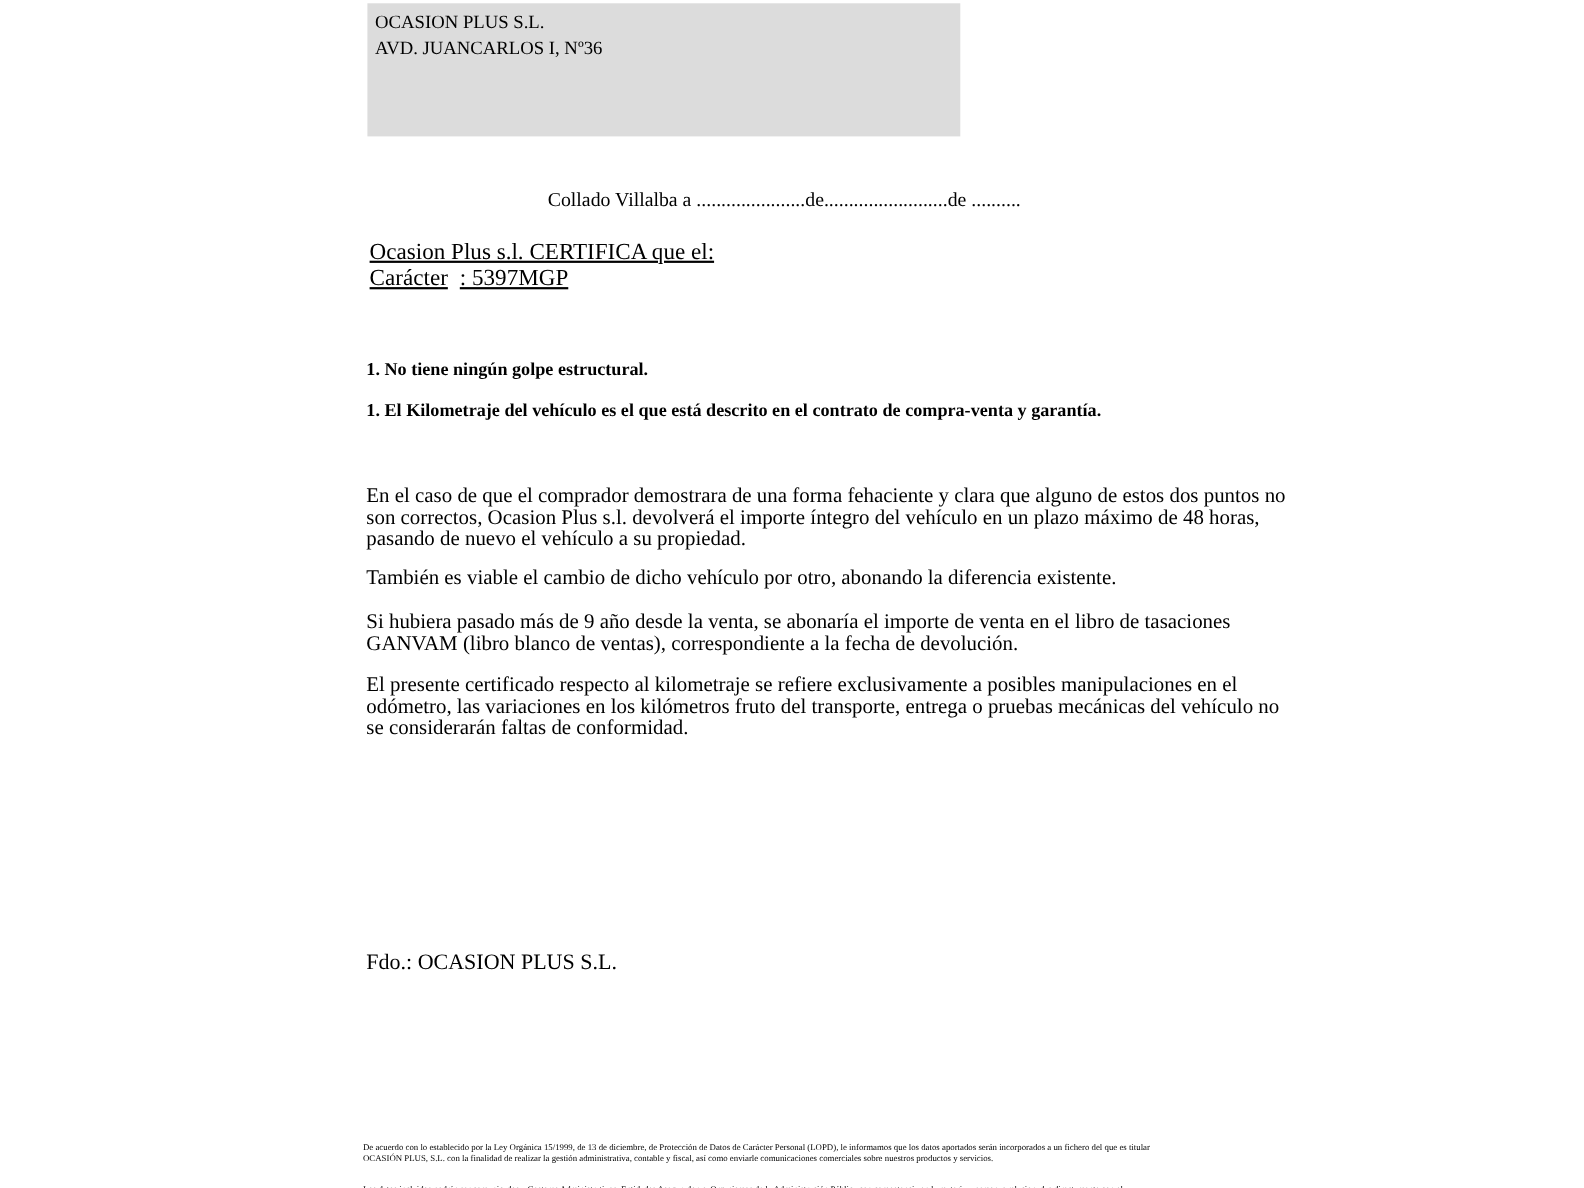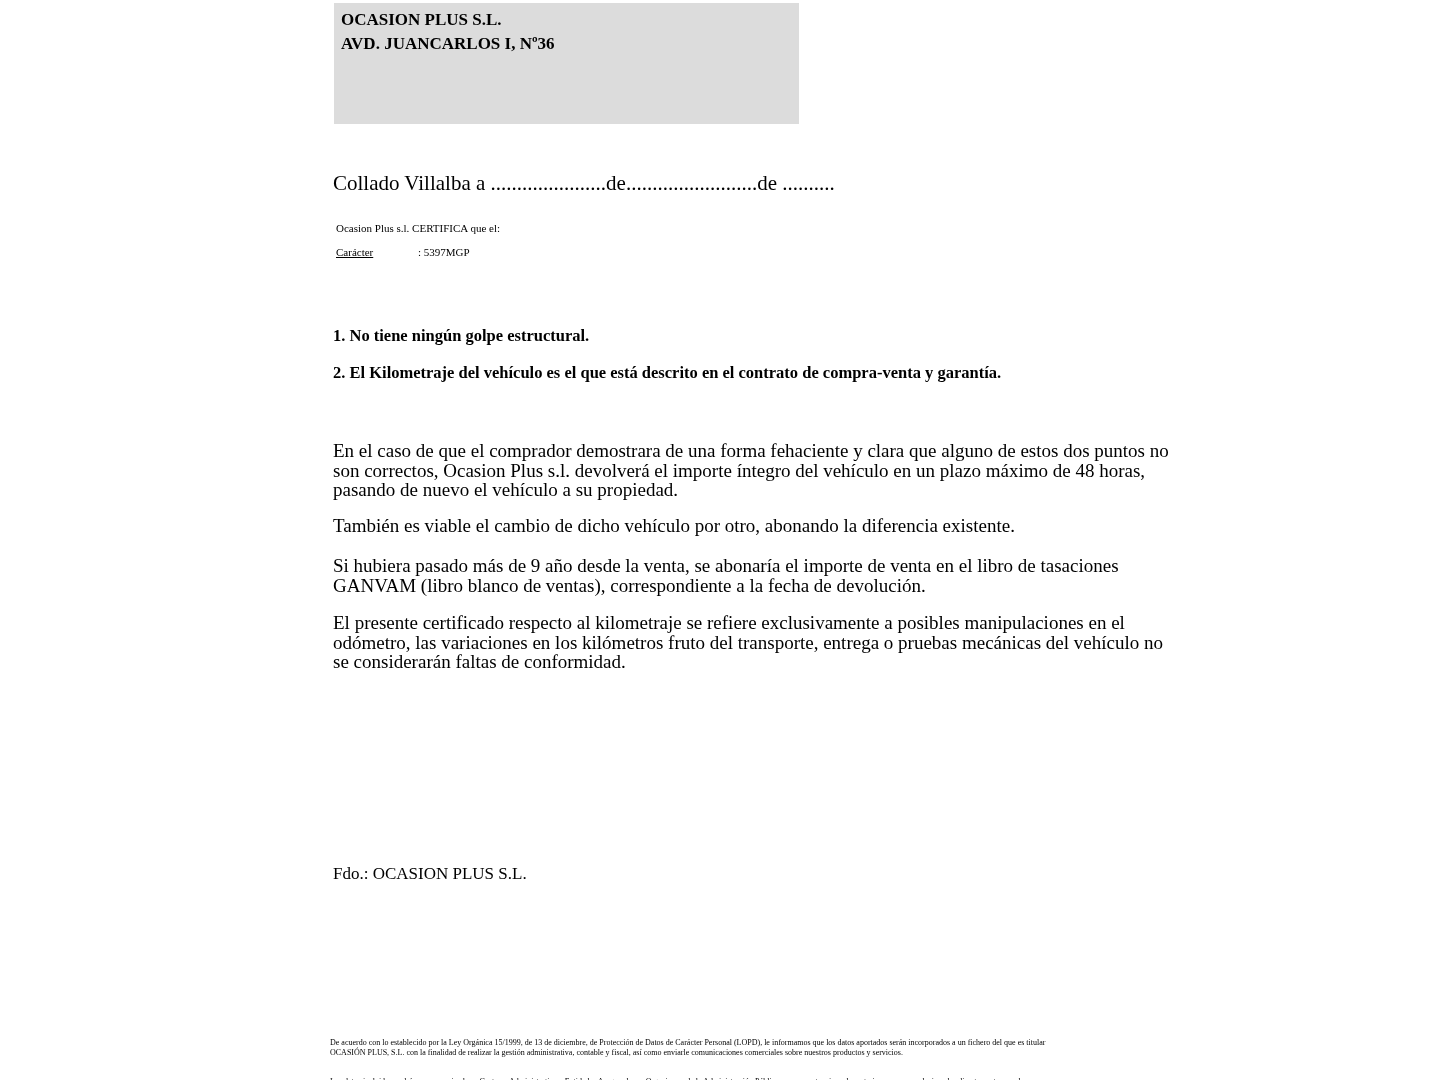--- a/index.html
+++ b/index.html
@@ -8,40 +8,41 @@
     background: #ffffff;
     font-family: "Liberation Serif", "DejaVu Serif", serif;
     color: #000000;
     position: relative;
     overflow: hidden;
   }
   .abs { position: absolute; }
 
   .header-box {
     left: 334px; top: 3px;
-    width: 465px; height: 121px;
+    width: 539px; height: 121px;
     background: #dcdcdc;
     padding: 5px 8px 0 7px;
-    font-weight: bold;
+    font-weight: normal;
     font-size: 17px;
     line-height: 24px;
   }
 
   .date-line {
     left: 333px; top: 171px;
     width: 760px;
-    text-align: left;
-    font-size: 21px;
+    text-align: center;
+    font-size: 18px;
     white-space: pre;
   }
 
   .certify-block {
     left: 336px; top: 217px;
-    font-size: 11px;
+    font-size: 21px;
     line-height: 23.5px;
+    text-decoration: underline;
   }
   .cert-label {
     display: inline-block;
     width: 82px;
     text-decoration: underline;
   }
 
   .clause { left: 333px; font-size: 16.5px; white-space: pre; font-weight: bold; }
   .clause-1 { top: 326px; }
   .clause-2 { top: 363px; }
@@ -50,21 +51,21 @@
     left: 333px;
     font-size: 19px;
     line-height: 19.6px;
     white-space: pre;
   }
   .para-refund   { top: 441px; }
   .para-exchange { top: 516px; }
   .para-ganvam   { top: 556px; }
   .para-odometer { top: 613px; }
 
-  .signature { left: 333px; top: 864px; font-size: 17px; }
+  .signature { left: 333px; top: 864px; font-size: 20px; }
 
   .legal-block {
     left: 330px; top: 1019px;
     width: 790px;
     font-size: 8px;
     line-height: 9.7px;
     white-space: pre;
   }
 </style>
 </head>
@@ -76,21 +77,21 @@
 </div>
 
 <div class="abs date-line">Collado Villalba a ......................de.........................de ..........</div>
 
 <div class="abs certify-block">
   <div>Ocasion Plus s.l. CERTIFICA que el:</div>
   <div><span class="cert-label">Carácter</span><span>: 5397MGP</span></div>
 </div>
 
 <div class="abs clause clause-1">1. No tiene ningún golpe estructural.</div>
-<div class="abs clause clause-2">2. El Kilometraje del vehículo es el que está descrito en el contrato de compra-venta y garantía.</div>
+<div class="abs clause clause-2">1. El Kilometraje del vehículo es el que está descrito en el contrato de compra-venta y garantía.</div>
 
 <div class="abs para para-refund">En el caso de que el comprador demostrara de una forma fehaciente y clara que alguno de estos dos puntos no
 son correctos, Ocasion Plus s.l. devolverá el importe íntegro del vehículo en un plazo máximo de 48 horas,
 pasando de nuevo el vehículo a su propiedad.</div>
 <div class="abs para para-exchange">También es viable el cambio de dicho vehículo por otro, abonando la diferencia existente.</div>
 <div class="abs para para-ganvam">Si hubiera pasado más de 9 año desde la venta, se abonaría el importe de venta en el libro de tasaciones
 GANVAM (libro blanco de ventas), correspondiente a la fecha de devolución.</div>
 <div class="abs para para-odometer">El presente certificado respecto al kilometraje se refiere exclusivamente a posibles manipulaciones en el
 odómetro, las variaciones en los kilómetros fruto del transporte, entrega o pruebas mecánicas del vehículo no
 se considerarán faltas de conformidad.</div>

